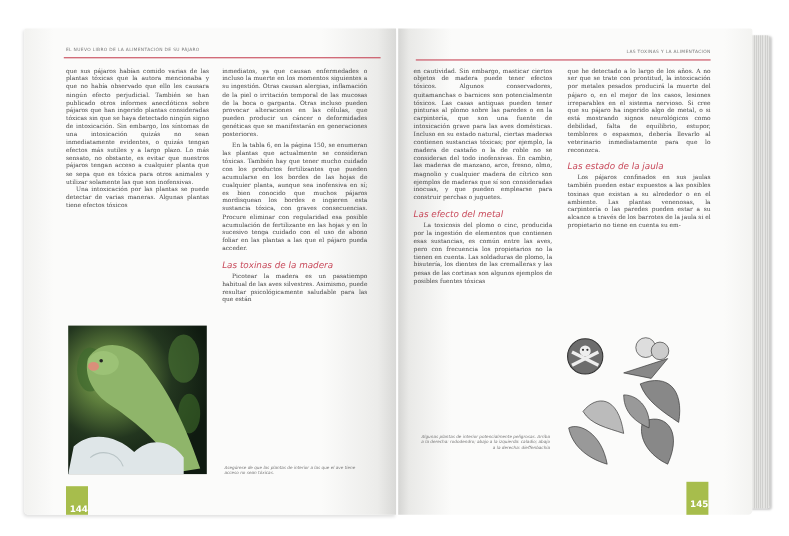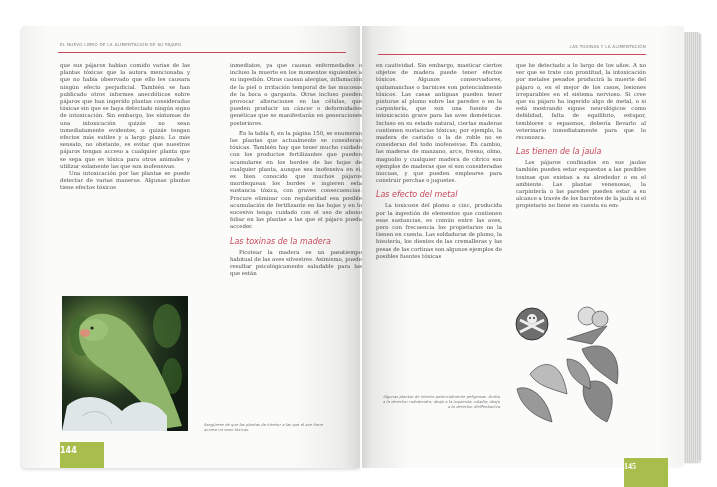--- a/index.html
+++ b/index.html
@@ -19,23 +19,23 @@
   .running-head { position:absolute; font-family:"DejaVu Sans", sans-serif; font-size:4px;
     letter-spacing:0.3px; color:#777; text-transform:uppercase; white-space:nowrap;}
   .rule { position:absolute; height:1px; background:#c8495a; }
   .col { position:absolute; font-size:5.4px; line-height:7.2px; text-align:justify; color:#474747; }
   .col p { margin:0; }
   .col p.indent { text-indent:9px; }
   .subhead { font-family:"DejaVu Sans", sans-serif; font-style:italic; color:#c8495a;
     font-size:8px; line-height:10px; margin:6px 0 2px 0; }
   .caption { position:absolute; font-family:"DejaVu Sans", sans-serif; font-style:italic;
     font-size:3.8px; line-height:5px; color:#777; }
-  .folio { position:absolute; width:44px; background:#a7bd4c; color:#fff;
-    font-family:"DejaVu Sans", sans-serif; font-weight:bold; font-size:8px; text-align:left;
-    padding-top:4px; box-sizing:border-box; }
+  .folio { position:absolute; width:20px; background:#a7bd4c; color:#fff;
+    font-family:"DejaVu Sans", sans-serif; font-weight:bold; font-size:8px; text-align:right;
+    padding-top:16px; box-sizing:border-box; }
   .photo { position:absolute; overflow:hidden;
     background:radial-gradient(ellipse at 30% 35%, #86a85a 0%, #5d7d3c 20%, #23361f 45%, #0f1a10 75%);}
   .illus { position:absolute; }
 </style>
 </head>
 <body>
 
 <div class="book">
   <div class="page-edges"></div>
 
@@ -55,21 +55,21 @@
         <ellipse cx="110" cy="80" rx="10" ry="18" fill="#3d6a2a" opacity="0.6"></ellipse>
         <path d="M18 30 C 30 10, 60 15, 75 40 C 95 65, 110 100, 120 130 L 100 133 C 80 100, 50 80, 35 70 C 22 60, 14 45, 18 30 Z" fill="#8fb56a"></path>
         <ellipse cx="32" cy="34" rx="14" ry="11" fill="#9cc276"></ellipse>
         <ellipse cx="23" cy="37" rx="5" ry="4" fill="#d98f7a"></ellipse>
         <circle cx="30" cy="32" r="1.6" fill="#222"></circle>
         <path d="M5 110 C 20 95, 45 100, 60 115 C 75 100, 95 105, 105 120 L 105 135 L 0 135 Z" fill="#dfe6e8"></path>
         <path d="M20 120 C 30 112, 45 115, 50 128" stroke="#b9c4c6" fill="none"></path>
       </svg>
     </div>
 
-    <div class="col" style="left:180px;top:36px;width:132px;margin-left:28px;">
+    <div class="col" style="left:180px;top:36px;width:132px;">
       <p>inmediatos, ya que causan enfermedades o incluso la muerte en los momentos siguientes a su ingestión. Otras causan alergias, inflamación de la piel o irritación temporal de las mucosas de la boca o garganta. Otras incluso pueden provocar alteraciones en las células, que pueden producir un cáncer o deformidades genéticas que se manifestarán en generaciones posteriores.</p>
       <p class="indent" style="margin-top:3px;">En la tabla 6, en la página 150, se enumeran las plantas que actualmente se consideran tóxicas. También hay que tener mucho cuidado con los productos fertilizantes que pueden acumularse en los bordes de las hojas de cualquier planta, aunque sea inofensiva en sí; es bien conocido que muchos pájaros mordisquean los bordes e ingieren esta sustancia tóxica, con graves consecuencias. Procure eliminar con regularidad esa posible acumulación de fertilizante en las hojas y en lo sucesivo tenga cuidado con el uso de abono foliar en las plantas a las que el pájaro pueda acceder.</p>
       <div class="subhead">Las toxinas de la madera</div>
       <p class="indent">Picotear la madera es un pasatiempo habitual de las aves silvestres. Asimismo, puede resultar psicológicamente saludable para las que están</p>
     </div>
 
     <div class="caption" style="left:182px;top:396px;width:130px;">Asegúrese de que las plantas de interior a las que el ave tiene acceso no sean tóxicas.</div>
 
     <div class="folio" style="left:38px;top:416px;height:26px;">144</div>
   </div>
@@ -81,21 +81,21 @@
     <div class="col" style="left:14px;top:36px;width:126px;">
       <p>en cautividad. Sin embargo, masticar ciertos objetos de madera puede tener efectos tóxicos. Algunos conservadores, quitamanchas o barnices son potencialmente tóxicos. Las casas antiguas pueden tener pinturas al plomo sobre las paredes o en la carpintería, que son una fuente de intoxicación grave para las aves domésticas. Incluso en su estado natural, ciertas maderas contienen sustancias tóxicas; por ejemplo, la madera de castaño o la de roble no se consideran del todo inofensivas. En cambio, las maderas de manzano, arce, fresno, olmo, magnolio y cualquier madera de cítrico son ejemplos de maderas que sí son consideradas inocuas, y que pueden emplearse para construir perchas o juguetes.</p>
       <div class="subhead">Las efecto del metal</div>
       <p class="indent">La toxicosis del plomo o cinc, producida por la ingestión de elementos que contienen esas sustancias, es común entre las aves, pero con frecuencia los propietarios no la tienen en cuenta. Las soldaduras de plomo, la bisutería, los dientes de las cremalleras y las pesas de las cortinas son algunos ejemplos de posibles fuentes tóxicas</p>
     </div>
 
     <div class="caption" style="left:20px;top:368px;width:118px;text-align:right;">Algunas plantas de interior potencialmente peligrosas. Arriba a la derecha: rododendro; abajo a la izquierda: caladio; abajo a la derecha: dieffenbachia</div>
 
     <div class="col" style="left:154px;top:36px;width:130px;">
       <p>que he detectado a lo largo de los años. A no ser que se trate con prontitud, la intoxicación por metales pesados producirá la muerte del pájaro o, en el mejor de los casos, lesiones irreparables en el sistema nervioso. Si cree que su pájaro ha ingerido algo de metal, o si está mostrando signos neurológicos como debilidad, falta de equilibrio, estupor, temblores o espasmos, debería llevarlo al veterinario inmediatamente para que lo reconozca.</p>
-      <div class="subhead">Las tienen de la jaula</div>
+      <div class="subhead">Las estado de la jaula</div>
       <p class="indent">Los pájaros confinados en sus jaulas también pueden estar expuestos a las posibles toxinas que existan a su alrededor o en el ambiente. Las plantas venenosas, la carpintería o las paredes pueden estar a su alcance a través de los barrotes de la jaula si el propietario no tiene en cuenta su em-</p>
     </div>
 
     <svg class="illus" style="left:150px;top:278px;" width="130" height="130" viewBox="0 0 130 130">
       <g>
         <circle cx="20" cy="20" r="16" fill="#6d6d6d" stroke="#333" stroke-width="1"></circle>
         <line x1="8" y1="28" x2="32" y2="16" stroke="#eee" stroke-width="3"></line>
         <line x1="8" y1="16" x2="32" y2="28" stroke="#eee" stroke-width="3"></line>
         <circle cx="20" cy="15" r="5" fill="#eee"></circle>
         <circle cx="18" cy="14" r="1" fill="#333"></circle>
@@ -108,15 +108,15 @@
         <path d="M70 45 C 95 35, 110 50, 105 80 C 90 70, 75 60, 70 45 Z"></path>
         <path d="M72 80 C 90 70, 110 85, 95 118 C 78 110, 68 95, 72 80 Z"></path>
         <path d="M55 55 C 70 55, 80 70, 78 85 C 62 78, 55 68, 55 55 Z" fill="#999"></path>
       </g>
       <g fill="#bbb" stroke="#333" stroke-width="0.6">
         <path d="M18 70 C 30 55, 50 55, 55 90 C 40 85, 25 82, 18 70 Z"></path>
         <path d="M5 85 C 15 80, 35 90, 40 118 C 20 112, 8 100, 5 85 Z" fill="#999"></path>
       </g>
     </svg>
 
-    <div class="folio" style="left:262px;top:432px;height:30px;font-family:Liberation Serif, serif;">145</div>
+    <div class="folio" style="left:262px;top:412px;height:30px;">145</div>
   </div>
 </div>
 
 </body></html>

